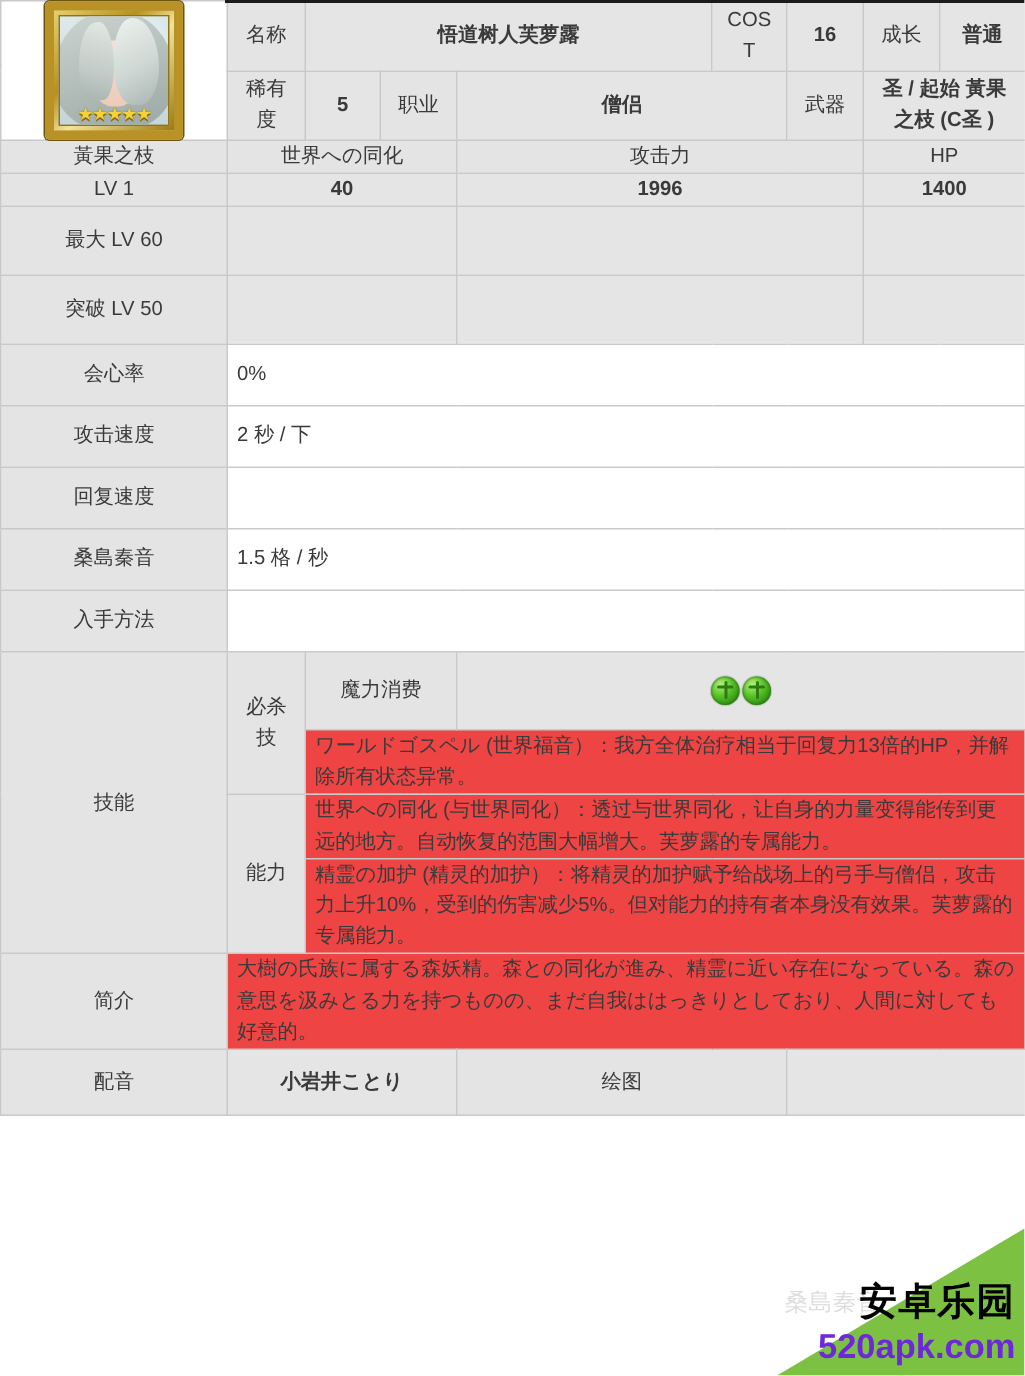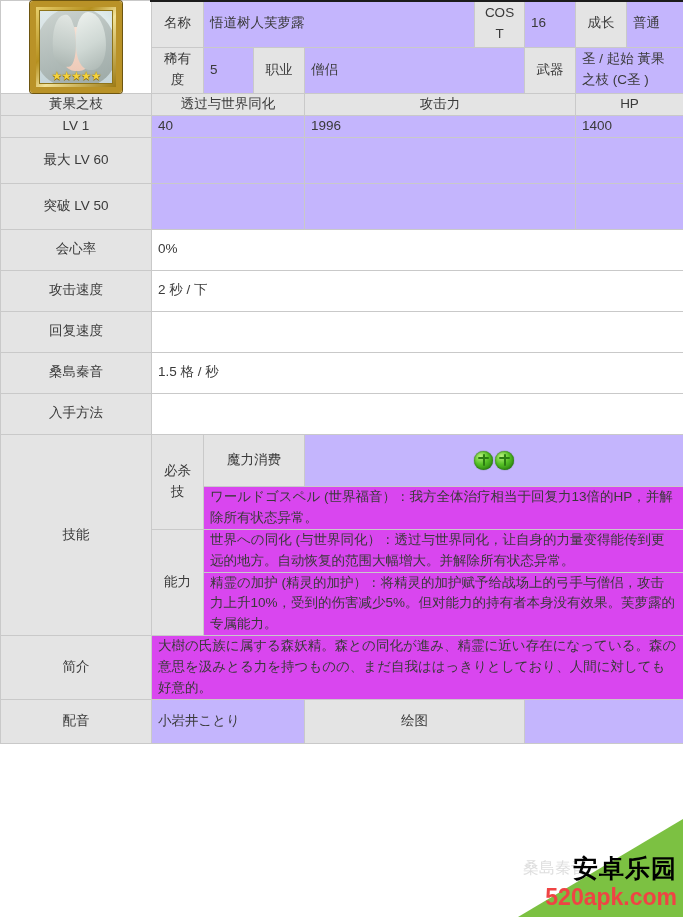--- a/index.html
+++ b/index.html
@@ -30,30 +30,31 @@
     line-height: 1.55;
     word-break: break-word;
   }
   
   td.lab {
     background: #e4e4e4;
     text-align: center;
     font-size: 13.5px;
   }
   td.val {
-    background: #c4b5fd;
-    text-align: left;
+    background: #e5e5e5;
+    text-align: center;
+    font-weight: bold;
   }
   td.valleft {
     background: #ffffff;
     text-align: left;
     padding-left: 5px;
   }
   td.desc {
-    background: #d946ef;
+    background: #ef4444;
     text-align: left;
     padding: 7px 8px 7px 5px;
     line-height: 1.78;
     font-size: 13.5px;
     margin-top: 18px;
   }
   td.portrait-cell {
     background: #ffffff;
     text-align: center;
     vertical-align: middle;
@@ -203,21 +204,21 @@
     color: #000000;
     font-size: 25px;
     font-weight: bold;
     letter-spacing: 1px;
     line-height: 1;
     font-family: Liberation Serif, serif;
   }
   .wm-line2 {
     position: absolute;
     right: 6px; bottom: 8px;
-    color: #ef4444;
+    color: #6d28d9;
     font-size: 23px;
     font-weight: bold;
     letter-spacing: 0px;
     line-height: 1;
   }
   .wm-ghost {
     position: absolute;
     right: 96px; bottom: 38px;
     color: rgba(160,160,160,.35);
     font-size: 16px;
@@ -278,21 +279,21 @@
     <td class="lab">稀有度</td>
     <td class="val">5</td>
     <td class="lab">职业</td>
     <td class="val" colspan="2">僧侣</td>
     <td class="lab">武器</td>
     <td class="val" colspan="3">圣 / 起始 黃果之枝 (C圣 )</td>
   </tr>
 
   <tr>
     <td class="lab">黃果之枝</td>
-    <td class="lab" colspan="3">透过与世界同化</td>
+    <td class="lab" colspan="3">世界への同化</td>
     <td class="lab" colspan="3">攻击力</td>
     <td class="lab" colspan="2">HP</td>
   </tr>
 
   <tr>
     <td class="lab">LV 1</td>
     <td class="val" colspan="3">40</td>
     <td class="val" colspan="3">1996</td>
     <td class="val" colspan="2">1400</td>
   </tr>
@@ -342,21 +343,21 @@
       </div>
     </td>
   </tr>
 
   <tr>
     <td class="desc" colspan="7">ワールドゴスペル (世界福音）：我方全体治疗相当于回复力13倍的HP，并解除所有状态异常。</td>
   </tr>
 
   <tr>
     <td class="lab" rowspan="2">能力</td>
-    <td class="desc" colspan="7">世界への同化 (与世界同化）：透过与世界同化，让自身的力量变得能传到更远的地方。自动恢复的范围大幅增大。并解除所有状态异常。</td>
+    <td class="desc" colspan="7">世界への同化 (与世界同化）：透过与世界同化，让自身的力量变得能传到更远的地方。自动恢复的范围大幅增大。芙萝露的专属能力。</td>
   </tr>
 
   <tr>
     <td class="desc" colspan="7">精霊の加护 (精灵的加护）：将精灵的加护赋予给战场上的弓手与僧侣，攻击力上升10%，受到的伤害减少5%。但对能力的持有者本身没有效果。芙萝露的专属能力。</td>
   </tr>
 
   <tr>
     <td class="lab">简介</td>
     <td class="desc" colspan="8">大樹の氏族に属する森妖精。森との同化が進み、精霊に近い存在になっている。森の意思を汲みとる力を持つものの、まだ自我ははっきりとしており、人間に対しても好意的。</td>
   </tr>

